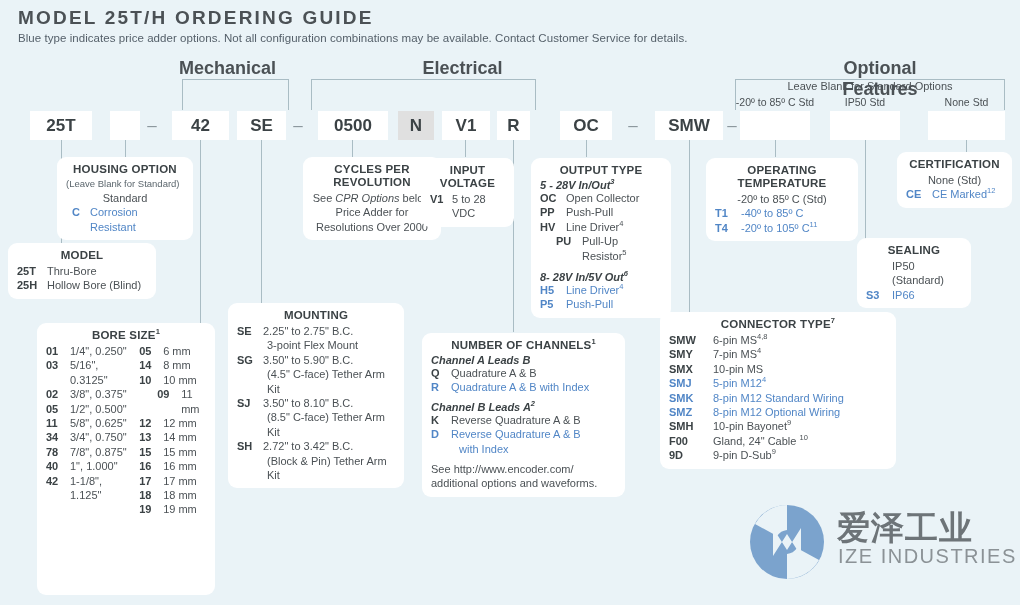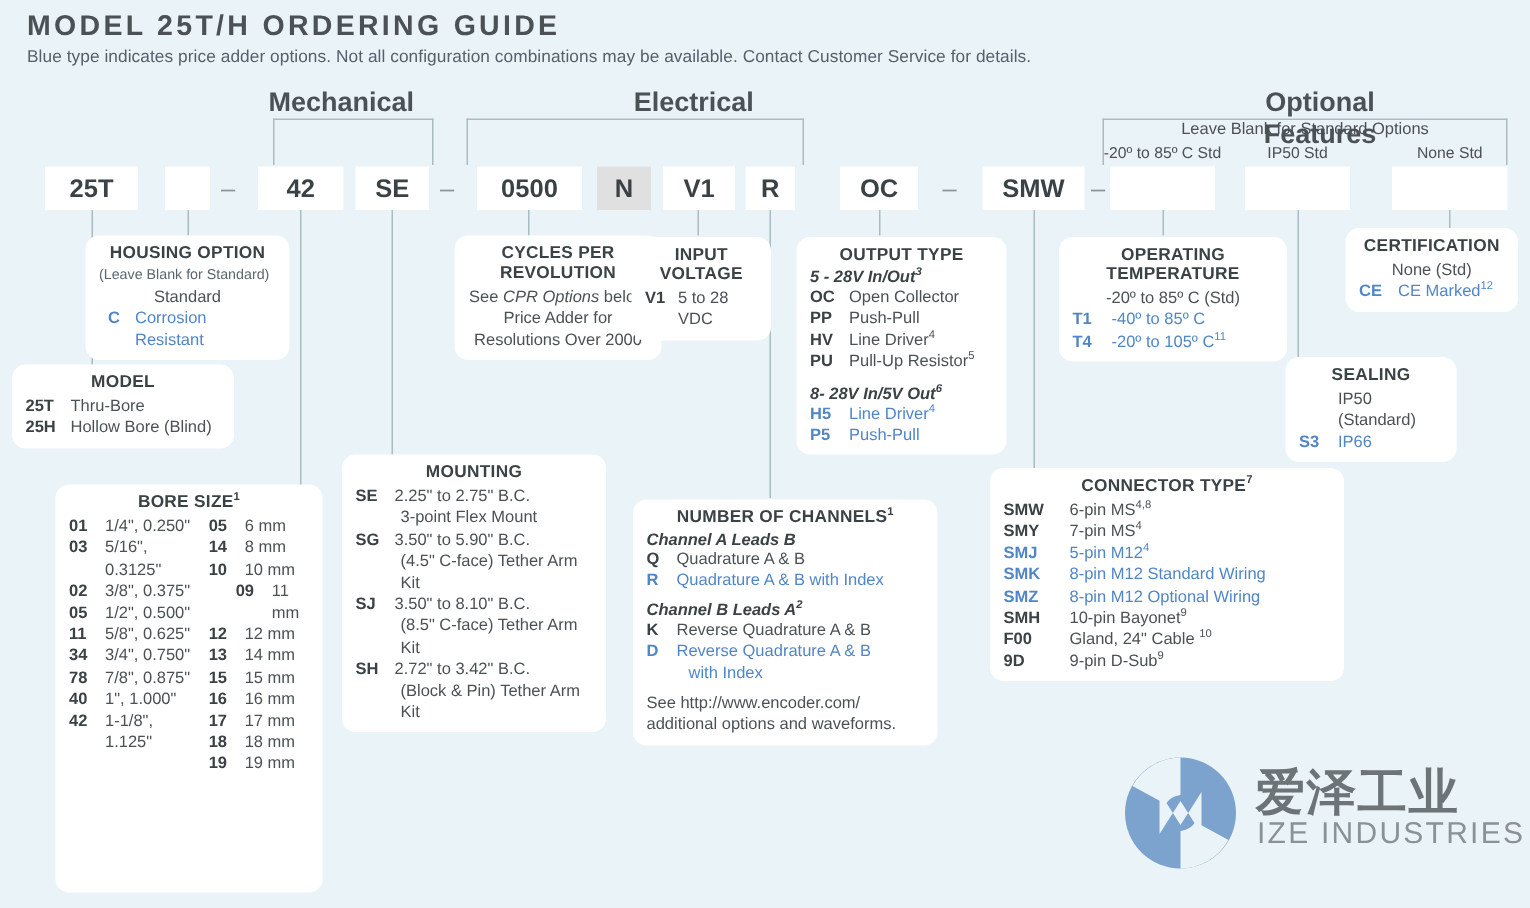--- a/index.html
+++ b/index.html
@@ -320,21 +320,21 @@
         </div>
         <div class="row">
           <span class="c" style="width: 26px;">PP</span>
           <span class="d">Push-Pull</span>
         </div>
         <div class="row">
           <span class="c" style="width: 26px;">HV</span>
           <span class="d">Line Driver<sup>4</sup></span>
         </div>
         <div class="row">
-          <span class="c" style="width: 26px;">PU</span>
+          <span class="c" style="width: 26px; margin-left: 16px;">PU</span>
           <span class="d">Pull-Up Resistor<sup>5</sup></span>
         </div>
       </div>
     <div class="ital" style="margin-top:8px;">
       <span>8- 28V In/5V Out</span><sup>6</sup>
     </div>
     <div id="output-group2">
         <div class="row blue">
           <span class="c" style="width: 26px;">H5</span>
           <span class="d">Line Driver<sup>4</sup></span>
@@ -427,20 +427,24 @@
       <span>CONNECTOR TYPE</span><sup>7</sup>
     </h4>
     <div id="connector-list">
         <div class="row">
           <span class="c" style="width: 44px;">SMW</span>
           <span class="d">6-pin MS<sup>4,8</sup></span>
         </div>
         <div class="row">
           <span class="c" style="width: 44px;">SMY</span>
           <span class="d">7-pin MS<sup>4</sup></span>
+        </div>
+        <div class="row">
+          <span class="c" style="width: 44px;">SMX</span>
+          <span class="d">10-pin MS</span>
         </div>
         <div class="row blue">
           <span class="c" style="width: 44px;">SMJ</span>
           <span class="d">5-pin M12<sup>4</sup></span>
         </div>
         <div class="row blue">
           <span class="c" style="width: 44px;">SMK</span>
           <span class="d">8-pin M12 Standard Wiring</span>
         </div>
         <div class="row blue">

